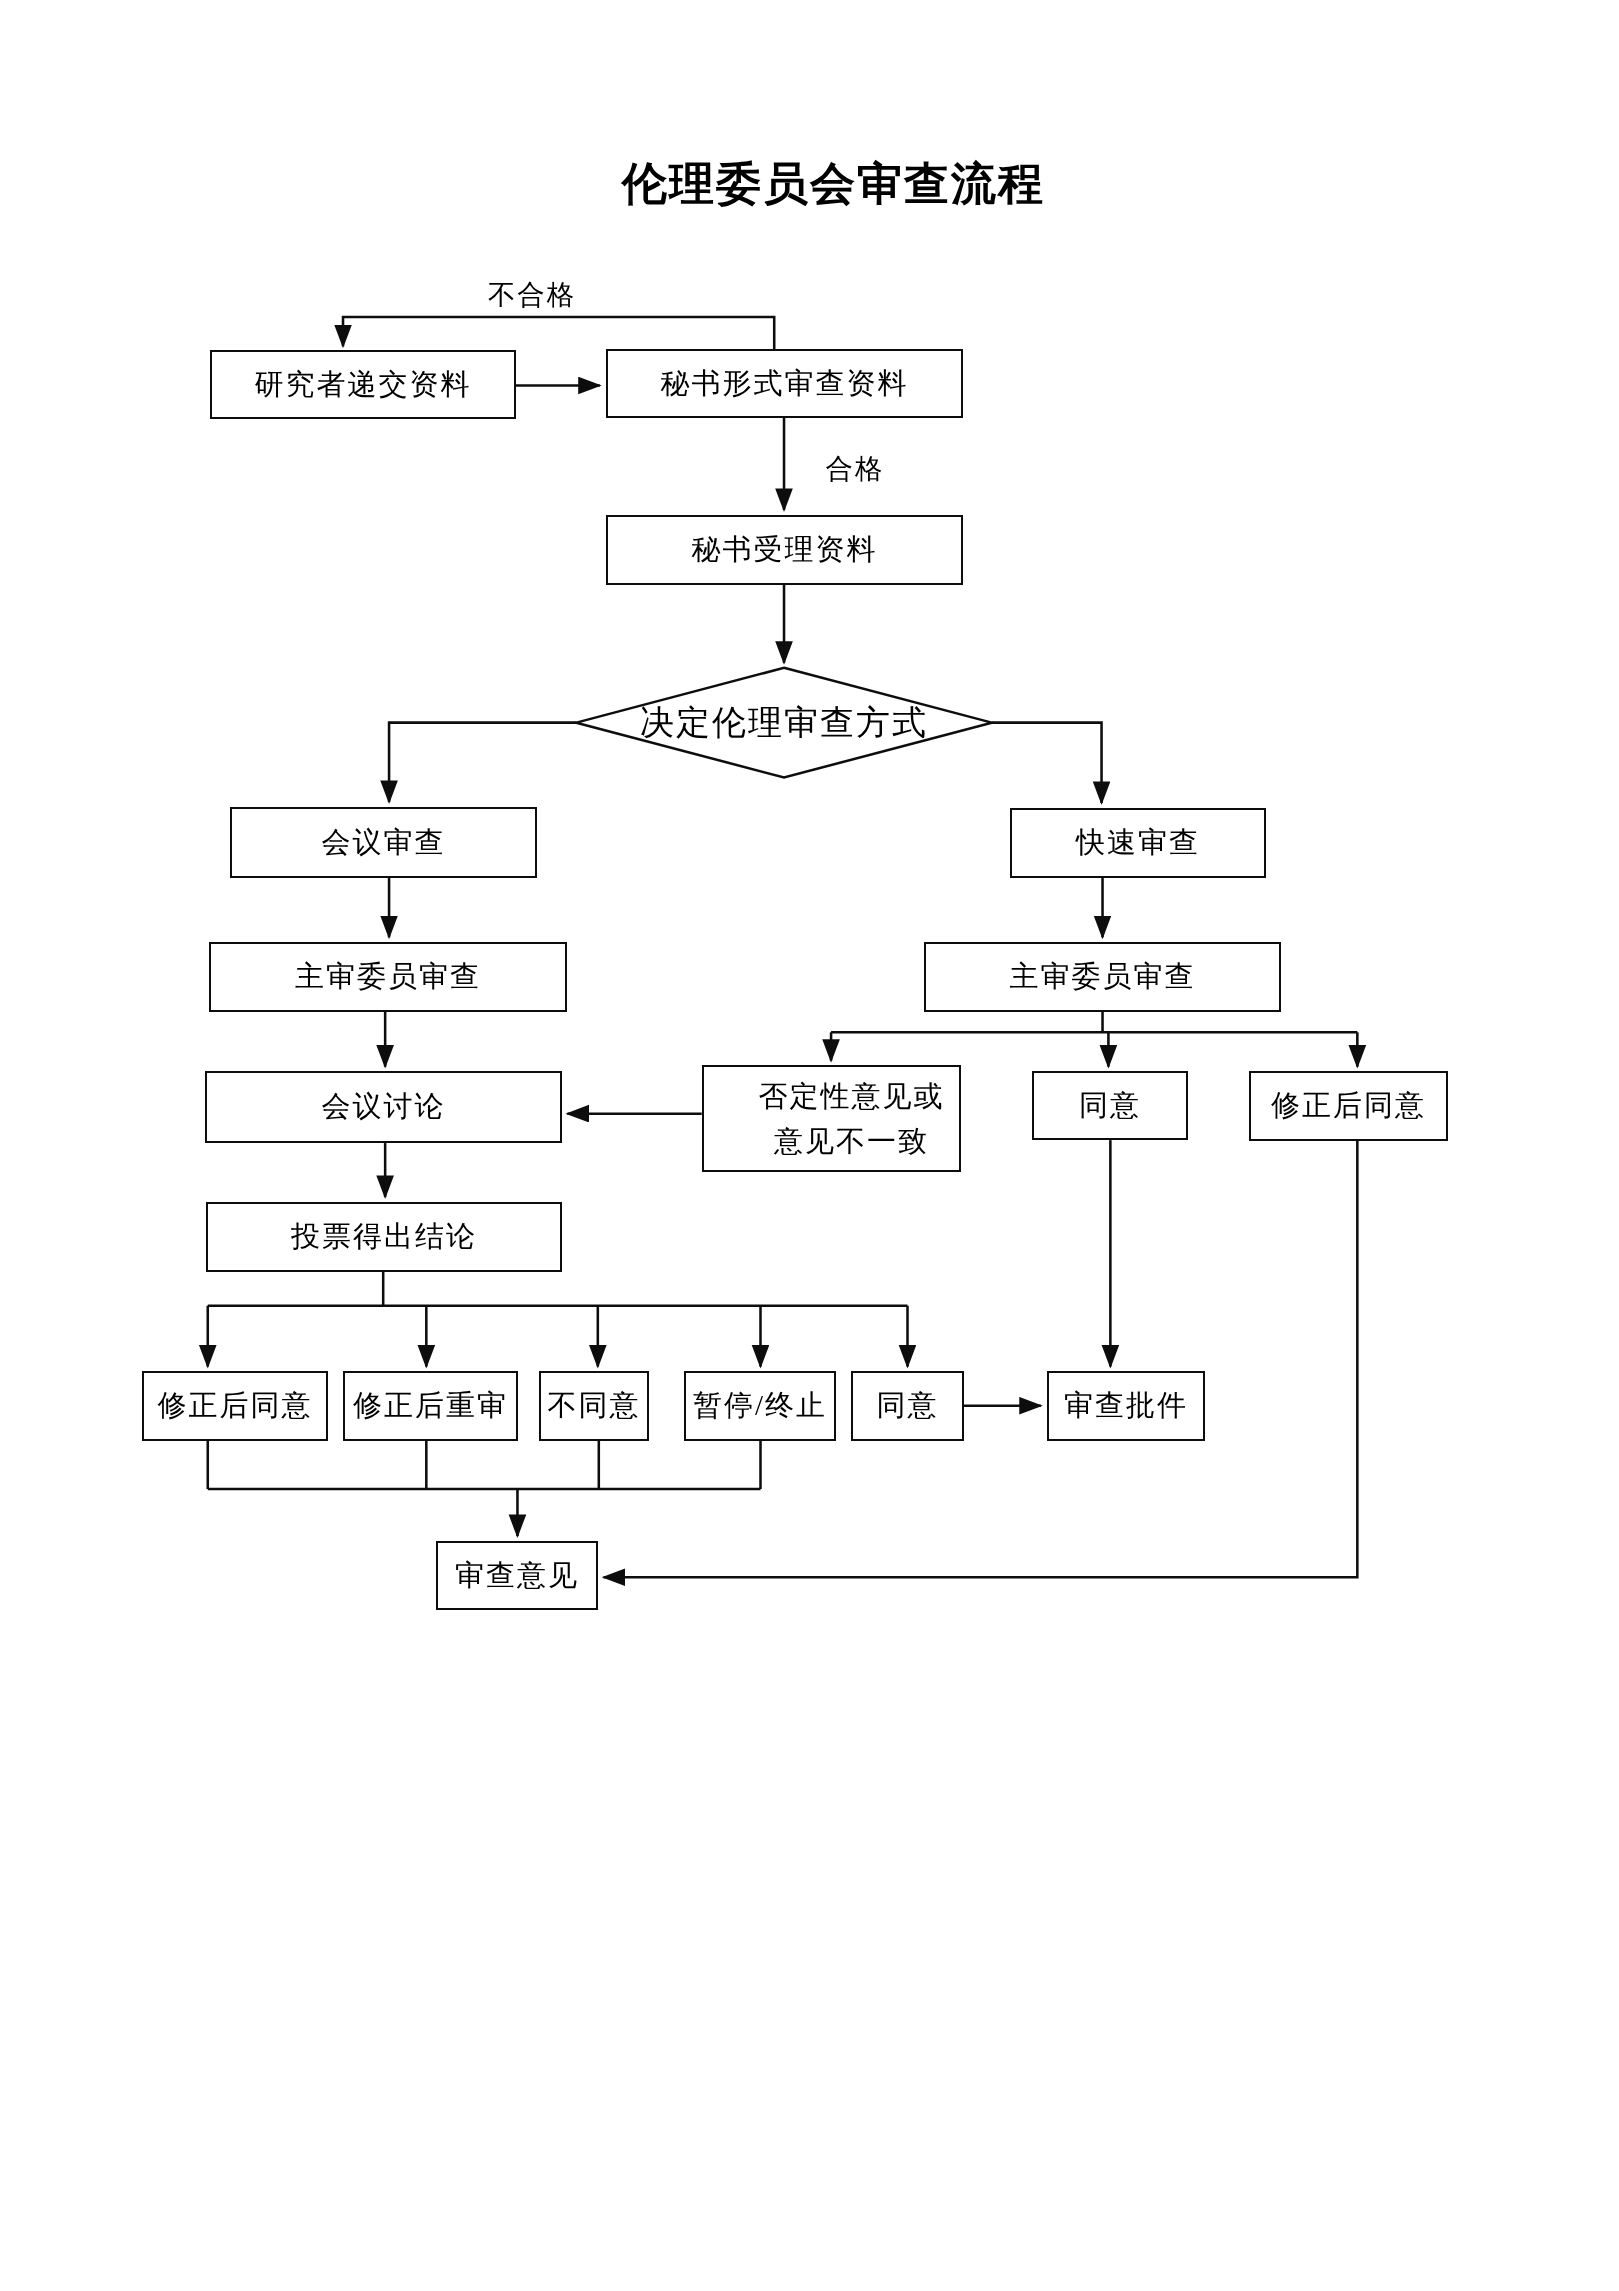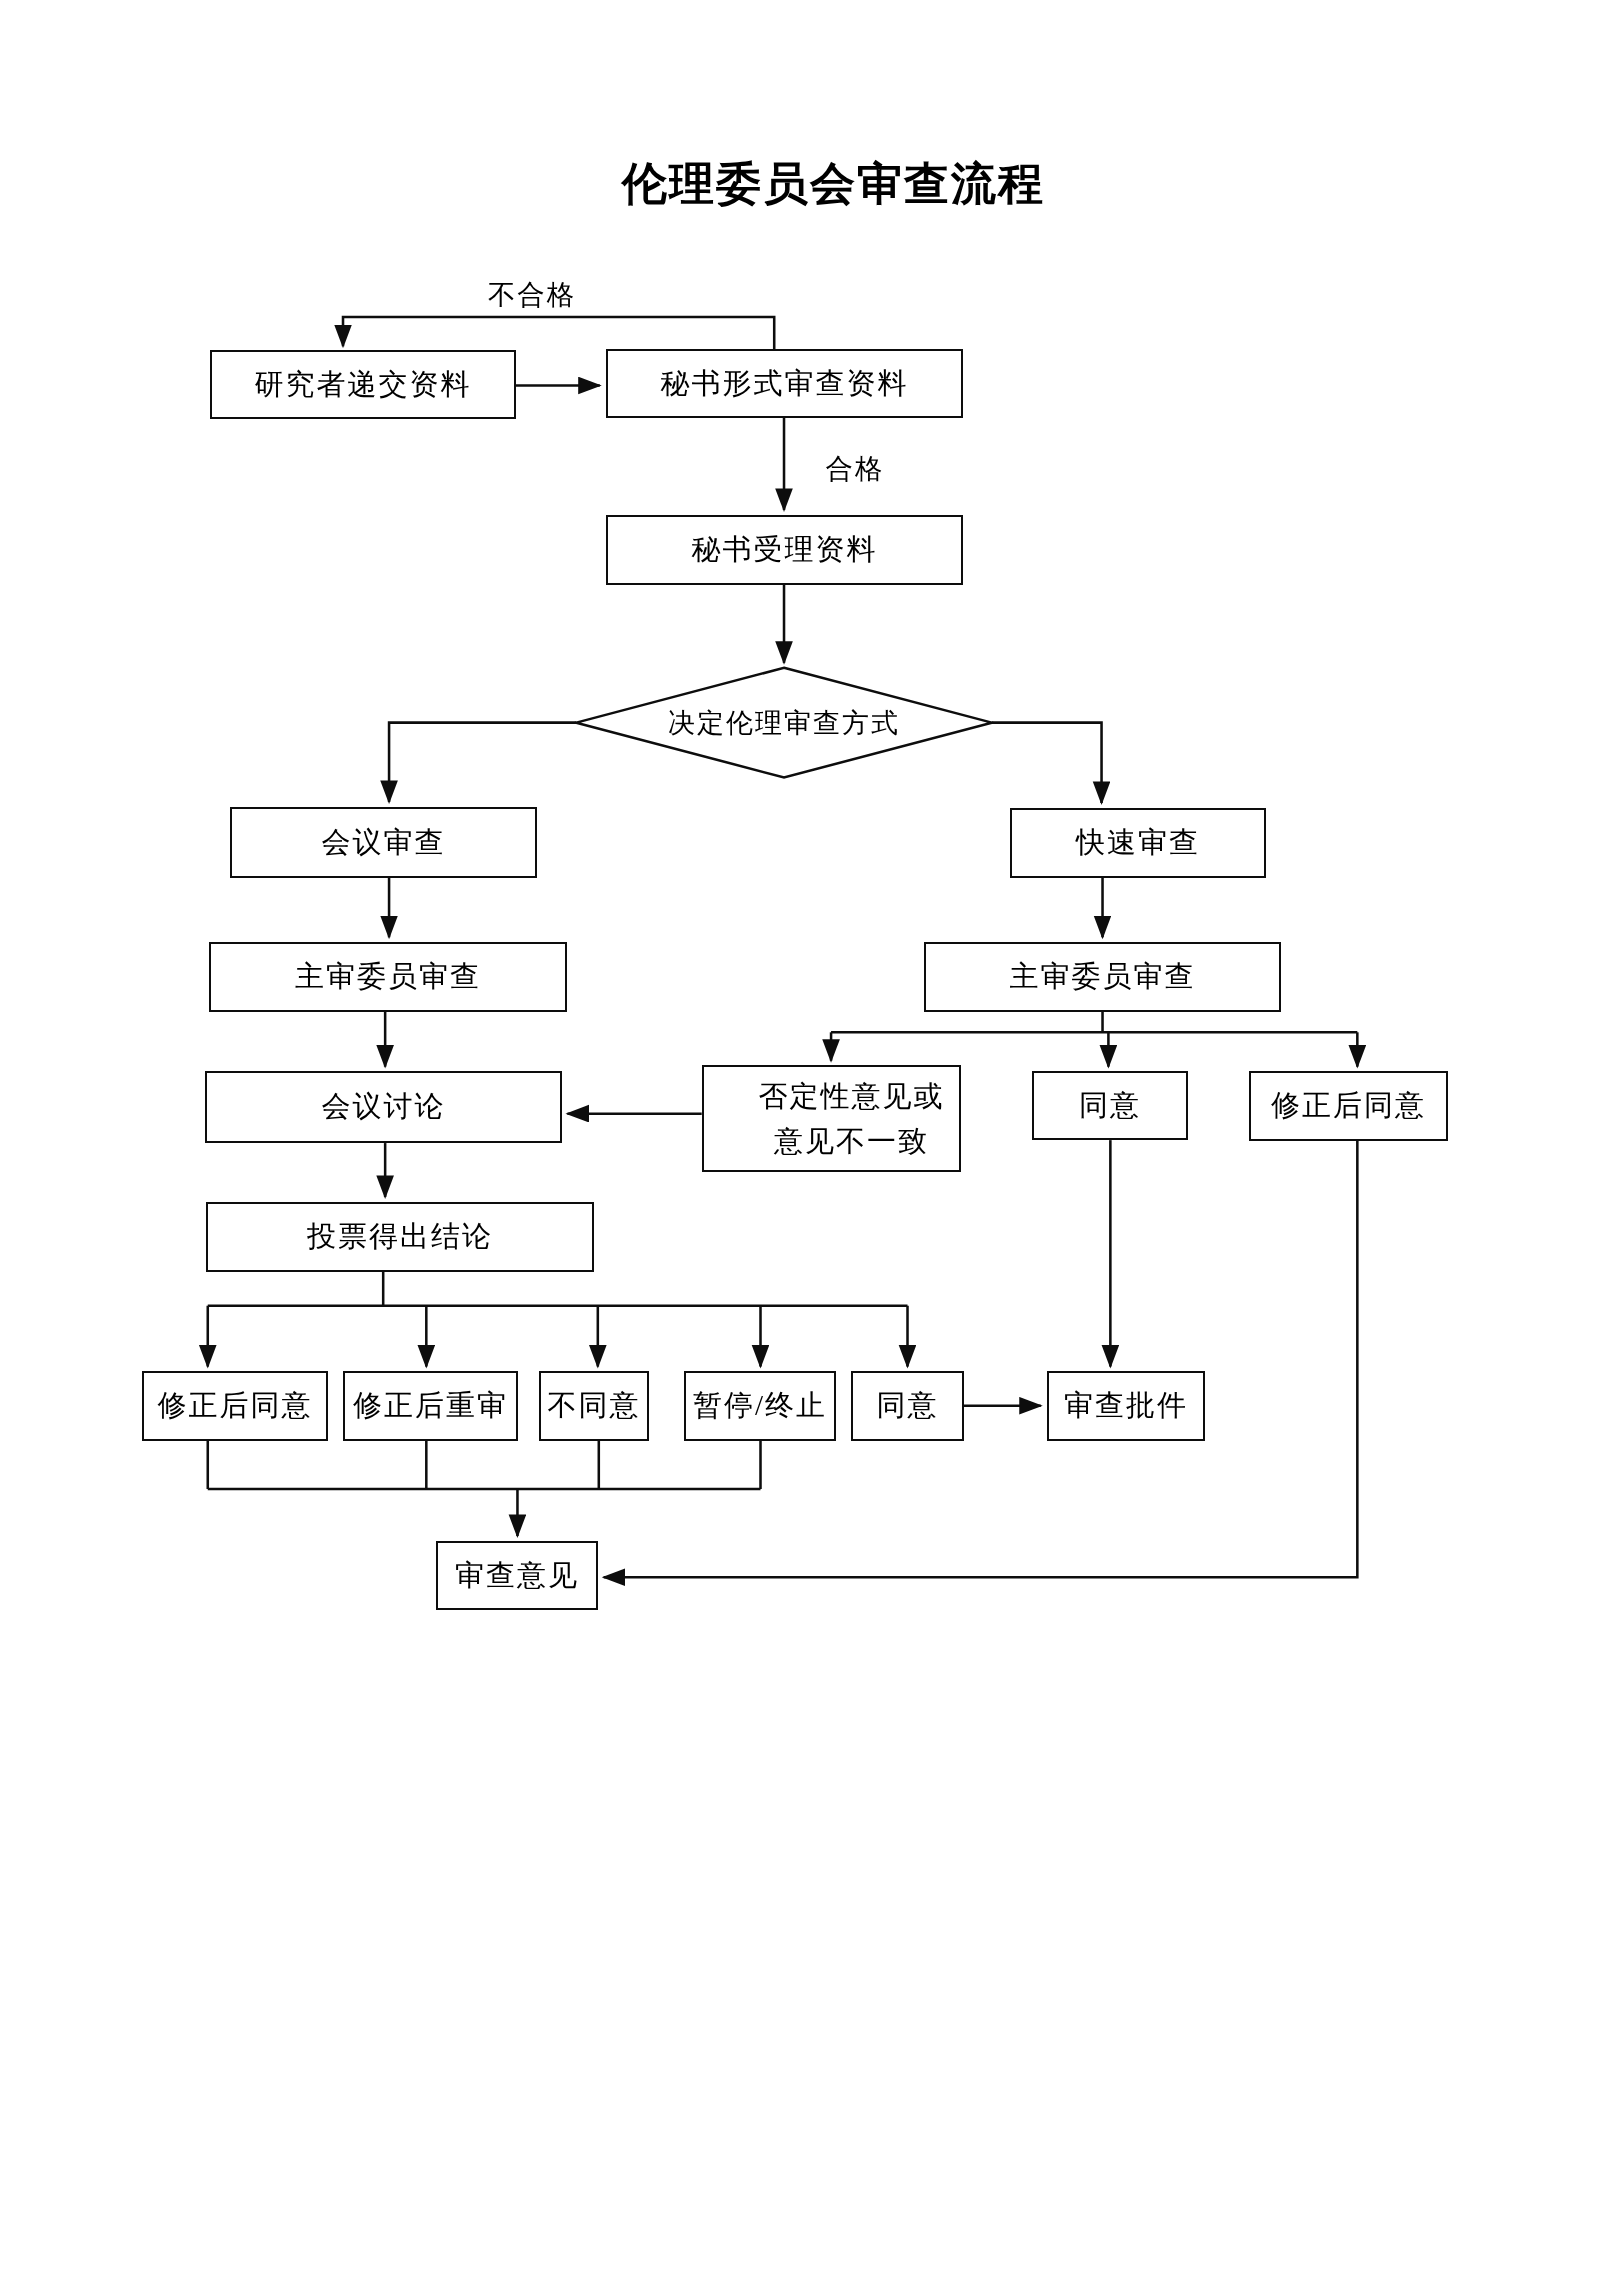--- a/index.html
+++ b/index.html
@@ -29,21 +29,21 @@
     background:#ffffff;
     display:flex;align-items:center;justify-content:center;
     font-size:29px;letter-spacing:2px;
     text-align:right;
     z-index:2;
   }
   .node.two-line{flex-direction:column;line-height:1.55;}
   .diamond-label{
     position:absolute;
     display:flex;align-items:center;justify-content:center;
-    font-size:27px;letter-spacing:2px;
+    font-size:34px;letter-spacing:2px;
     z-index:2;
   }
   .edge-label{
     position:absolute;
     font-size:27.4px;letter-spacing:2px;
     text-align:center;
     z-index:3;
     background:transparent;
   }
 </style>
@@ -138,21 +138,21 @@
 
   <div class="node two-line" style="left:702px;top:1065px;width:259px;height:107px;padding-left:40px;">
     <span>否定性意见或</span>
     <span>意见不一致</span>
   </div>
 
   <div class="node" style="left:1032px;top:1071px;width:156px;height:69px;">同意</div>
 
   <div class="node" style="left:1249px;top:1071px;width:199px;height:70px;">修正后同意</div>
 
-  <div class="node" style="left:206px;top:1202px;width:388px;height:70px;">投票得出结论</div>
+  <div class="node" style="left:206px;top:1202px;width:356px;height:70px;">投票得出结论</div>
 
   <div class="node" style="left:142px;top:1371px;width:186px;height:70px;">修正后同意</div>
 
   <div class="node" style="left:343px;top:1371px;width:175px;height:70px;">修正后重审</div>
 
   <div class="node" style="left:539px;top:1371px;width:110px;height:70px;">不同意</div>
 
   <div class="node" style="left:684px;top:1371px;width:152px;height:70px;">暂停/终止</div>
 
   <div class="node" style="left:851px;top:1371px;width:113px;height:70px;">同意</div>

